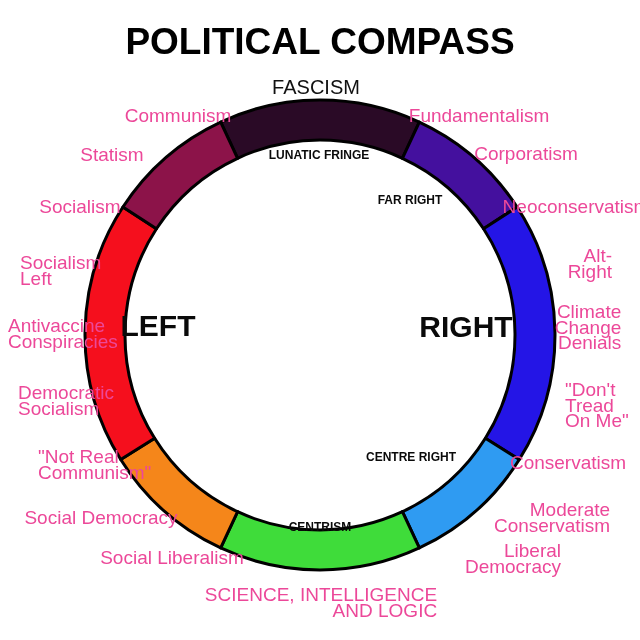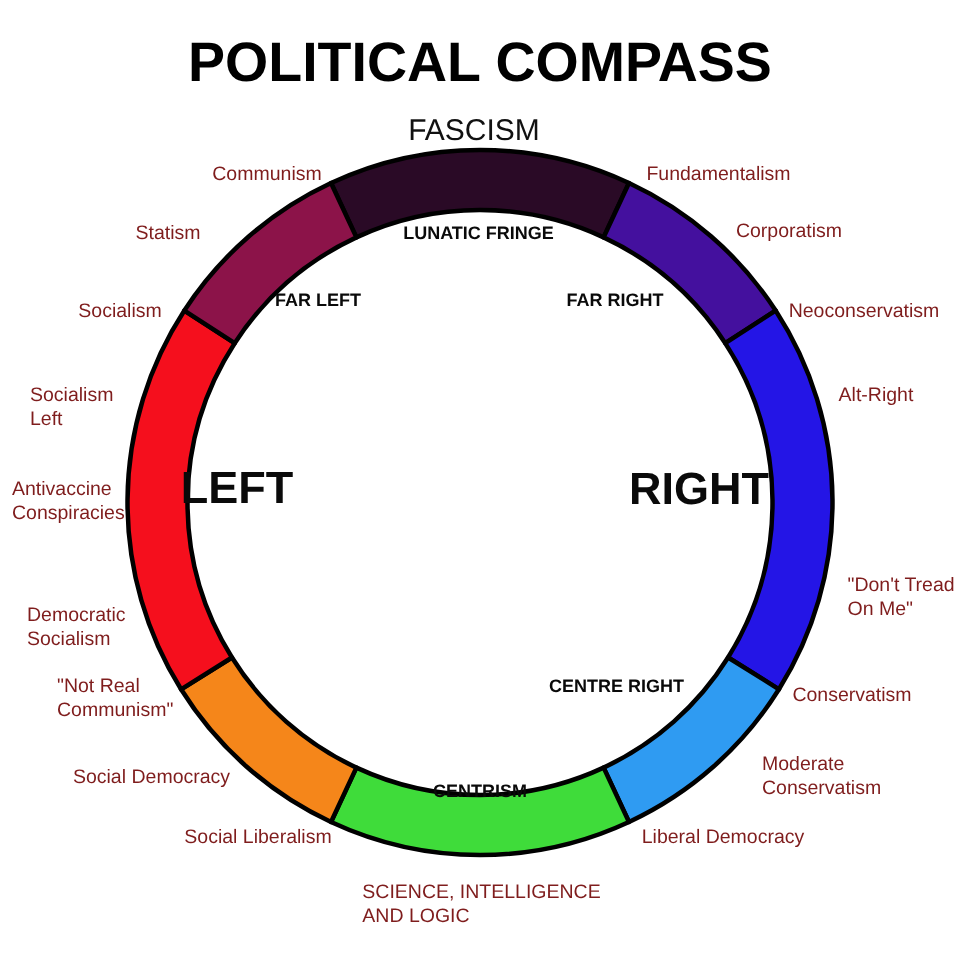--- a/index.html
+++ b/index.html
@@ -1,23 +1,23 @@
 <!DOCTYPE html>
 <html><head>
 <meta charset="utf-8">
 <style>
   html,body{margin:0;padding:0;background:#fff;}
   .stage{position:relative;width:640px;height:640px;background:#ffffff;
          font-family:"Liberation Sans", sans-serif;overflow:hidden;}
   .title{position:absolute;left:320px;top:42px;transform:translate(-50%,-50%);
          font-size:37px;font-weight:bold;color:#000;white-space:nowrap;letter-spacing:0px;}
   svg.ring{position:absolute;left:0;top:0;}
-  .olabel{position:absolute;font-size:13px;line-height:15.5px;color:#7f1d1d;
+  .olabel{position:absolute;font-size:19px;line-height:15.5px;color:#ec4899;
           white-space:pre-line;}
-  .olabel.c{transform:translate(-50%,-50%);text-align:left;}
+  .olabel.c{transform:translate(-50%,-50%);text-align:right;}
   .olabel.big{font-size:20px;color:#111;}
   .ilabel{position:absolute;transform:translate(-50%,-50%);font-weight:bold;
           font-size:12px;color:#0a0a0a;white-space:nowrap;}
   .ilabel.big{font-size:30px;}
 </style>
 </head>
 <body>
 
 <div class="stage">
 
@@ -39,35 +39,37 @@
   <div class="olabel c" style="left:479px;top:116px">Fundamentalism</div>
   <div class="olabel c" style="left:112px;top:155px">Statism</div>
   <div class="olabel c" style="left:526px;top:154px">Corporatism</div>
   <div class="olabel c" style="left:80px;top:207px">Socialism</div>
   <div class="olabel c" style="left:576px;top:207px">Neoconservatism</div>
   <div class="olabel" style="left:20px;top:255px">Socialism
 Left</div>
   <div class="olabel c" style="left:584px;top:263px">Alt-Right</div>
   <div class="olabel" style="left:8px;top:318px">Antivaccine
 Conspiracies</div>
-  <div class="olabel" style="left:18px;top:402px">Democratic
+  <div class="olabel c" style="left:588px;top:327px">Climate
+Change
+Denials</div>
+  <div class="olabel" style="left:18px;top:385px">Democratic
 Socialism</div>
   <div class="olabel" style="left:565px;top:382px">"Don't Tread
 On Me"</div>
   <div class="olabel" style="left:38px;top:449px">"Not Real
 Communism"</div>
   <div class="olabel c" style="left:568px;top:463px">Conservatism</div>
   <div class="olabel c" style="left:101px;top:518px">Social Democracy</div>
   <div class="olabel c" style="left:552px;top:517px">Moderate Conservatism</div>
   <div class="olabel c" style="left:172px;top:558px">Social Liberalism</div>
   <div class="olabel c" style="left:482px;top:558px">Liberal Democracy</div>
   <div class="olabel c" style="left:321px;top:602px">SCIENCE, INTELLIGENCE
 AND LOGIC</div>
 
   <div class="ilabel" style="left:319px;top:155px">LUNATIC FRINGE</div>
   <div class="ilabel" style="left:410px;top:200px">FAR RIGHT</div>
   <div class="ilabel big" style="left:466px;top:327px">RIGHT</div>
   <div class="ilabel" style="left:320px;top:527px">CENTRISM</div>
   <div class="ilabel" style="left:411px;top:457px">CENTRE RIGHT</div>
   <div class="ilabel big" style="left:158px;top:326px">LEFT</div>
-  <div class="ilabel" style="left:212px;top:200px">FAR LEFT</div>
 
 </div>
 
 </body></html>

